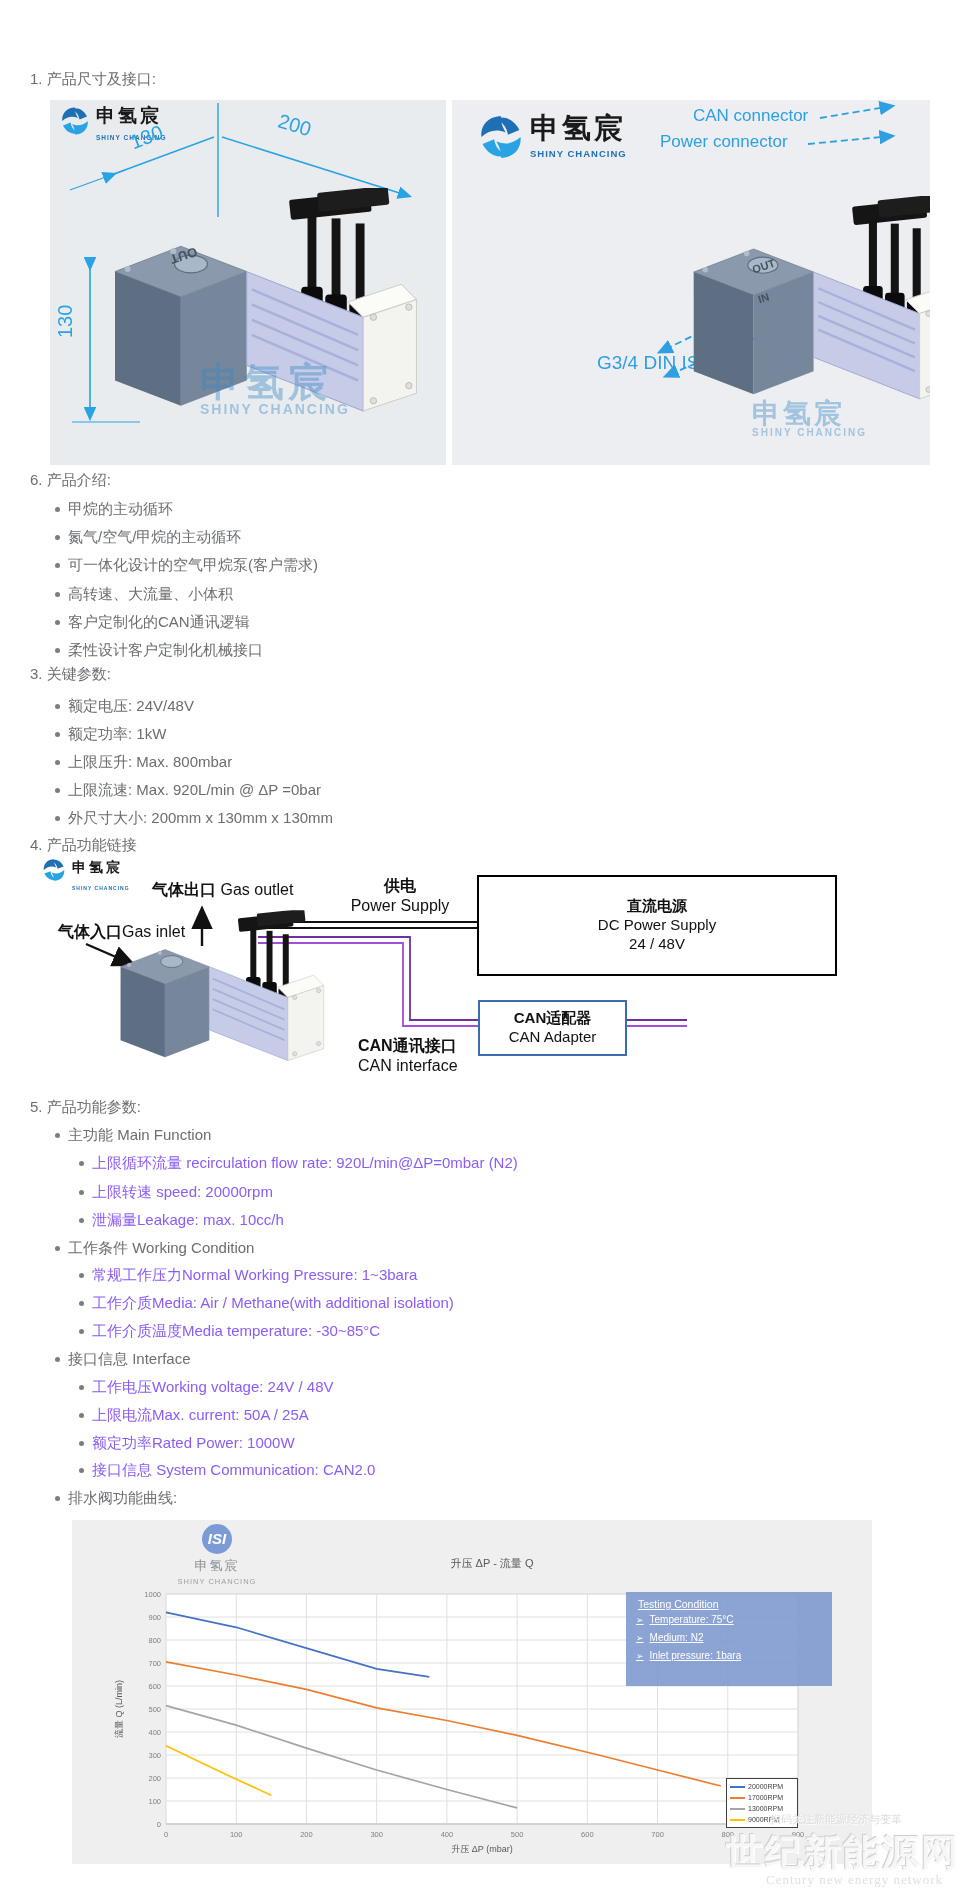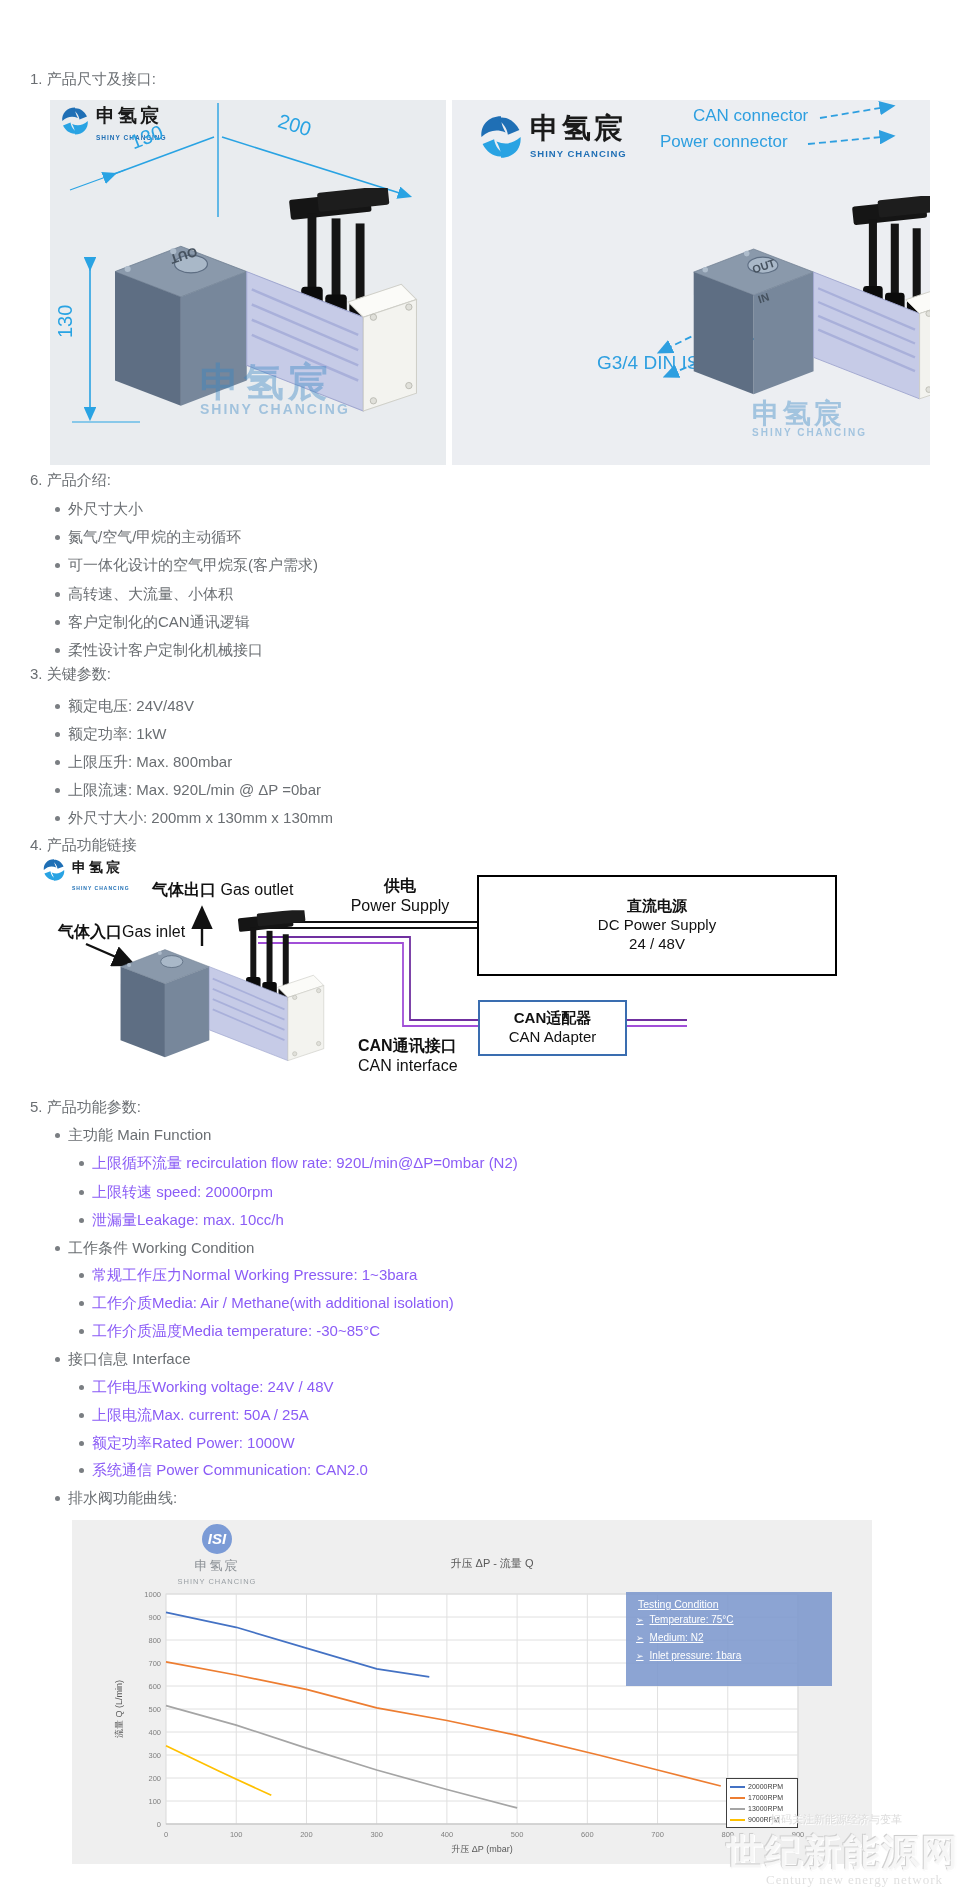--- a/index.html
+++ b/index.html
@@ -170,21 +170,21 @@
       </svg>
     <div class="abs" style="left:300px;top:160px;font-size:11px;font-weight:bold;color:#46525f;transform:rotate(-18deg)">OUT</div>
     <div class="abs" style="left:306px;top:192px;font-size:11px;font-weight:bold;color:#46525f;transform:rotate(-18deg)">IN</div>
     <div class="wm-logo" style="left:300px;top:300px;font-size:28px;letter-spacing:3px">
       <span>申氢宸</span>
       <span class="sub" style="font-size:10px">SHINY CHANCING</span>
     </div>
   </div>
 
   <div class="h" style="top:471px">6. 产品介绍:</div>
-  <div class="li1" style="top:500px">外尺寸大小</div>
+  <div class="li1" style="top:500px">甲烷的主动循环</div>
   <div class="li1" style="top:528px">氮气/空气/甲烷的主动循环</div>
   <div class="li1" style="top:556px">可一体化设计的空气甲烷泵(客户需求)</div>
   <div class="li1" style="top:585px">高转速、大流量、小体积</div>
   <div class="li1" style="top:613px">客户定制化的CAN通讯逻辑</div>
   <div class="li1" style="top:641px">柔性设计客户定制化机械接口</div>
 
   <div class="h" style="top:665px">3. 关键参数:</div>
   <div class="li1" style="top:697px">额定电压: 24V/48V</div>
   <div class="li1" style="top:725px">额定功率: 1kW</div>
   <div class="li1" style="top:753px">上限压升: Max. 800mbar</div>
@@ -245,21 +245,21 @@
   <div class="li2" style="top:1183px">上限转速 speed: 20000rpm</div>
   <div class="li2" style="top:1211px">泄漏量Leakage: max. 10cc/h</div>
   <div class="li1" style="top:1239px">工作条件 Working Condition</div>
   <div class="li2" style="top:1266px">常规工作压力Normal Working Pressure: 1~3bara</div>
   <div class="li2" style="top:1294px">工作介质Media: Air / Methane(with additional isolation)</div>
   <div class="li2" style="top:1322px">工作介质温度Media temperature: -30~85°C</div>
   <div class="li1" style="top:1350px">接口信息 Interface</div>
   <div class="li2" style="top:1378px">工作电压Working voltage: 24V / 48V</div>
   <div class="li2" style="top:1406px">上限电流Max. current: 50A / 25A</div>
   <div class="li2" style="top:1434px">额定功率Rated Power: 1000W</div>
-  <div class="li2" style="top:1461px">系统通信 Power Communication: CAN2.0</div>
+  <div class="li2" style="top:1461px">接口信息 System Communication: CAN2.0</div>
   <div class="li1" style="top:1489px">排水阀功能曲线:</div>
 
   <div id="chart-panel">
     <div class="chart-brand">
       <div class="icon">ISI</div>
       <div class="cn">申氢宸</div>
       <div class="en">SHINY CHANCING</div>
     </div>
     <div class="chart-title">升压 ΔP - 流量 Q</div>
     <svg id="chart-svg" width="800" height="344">

